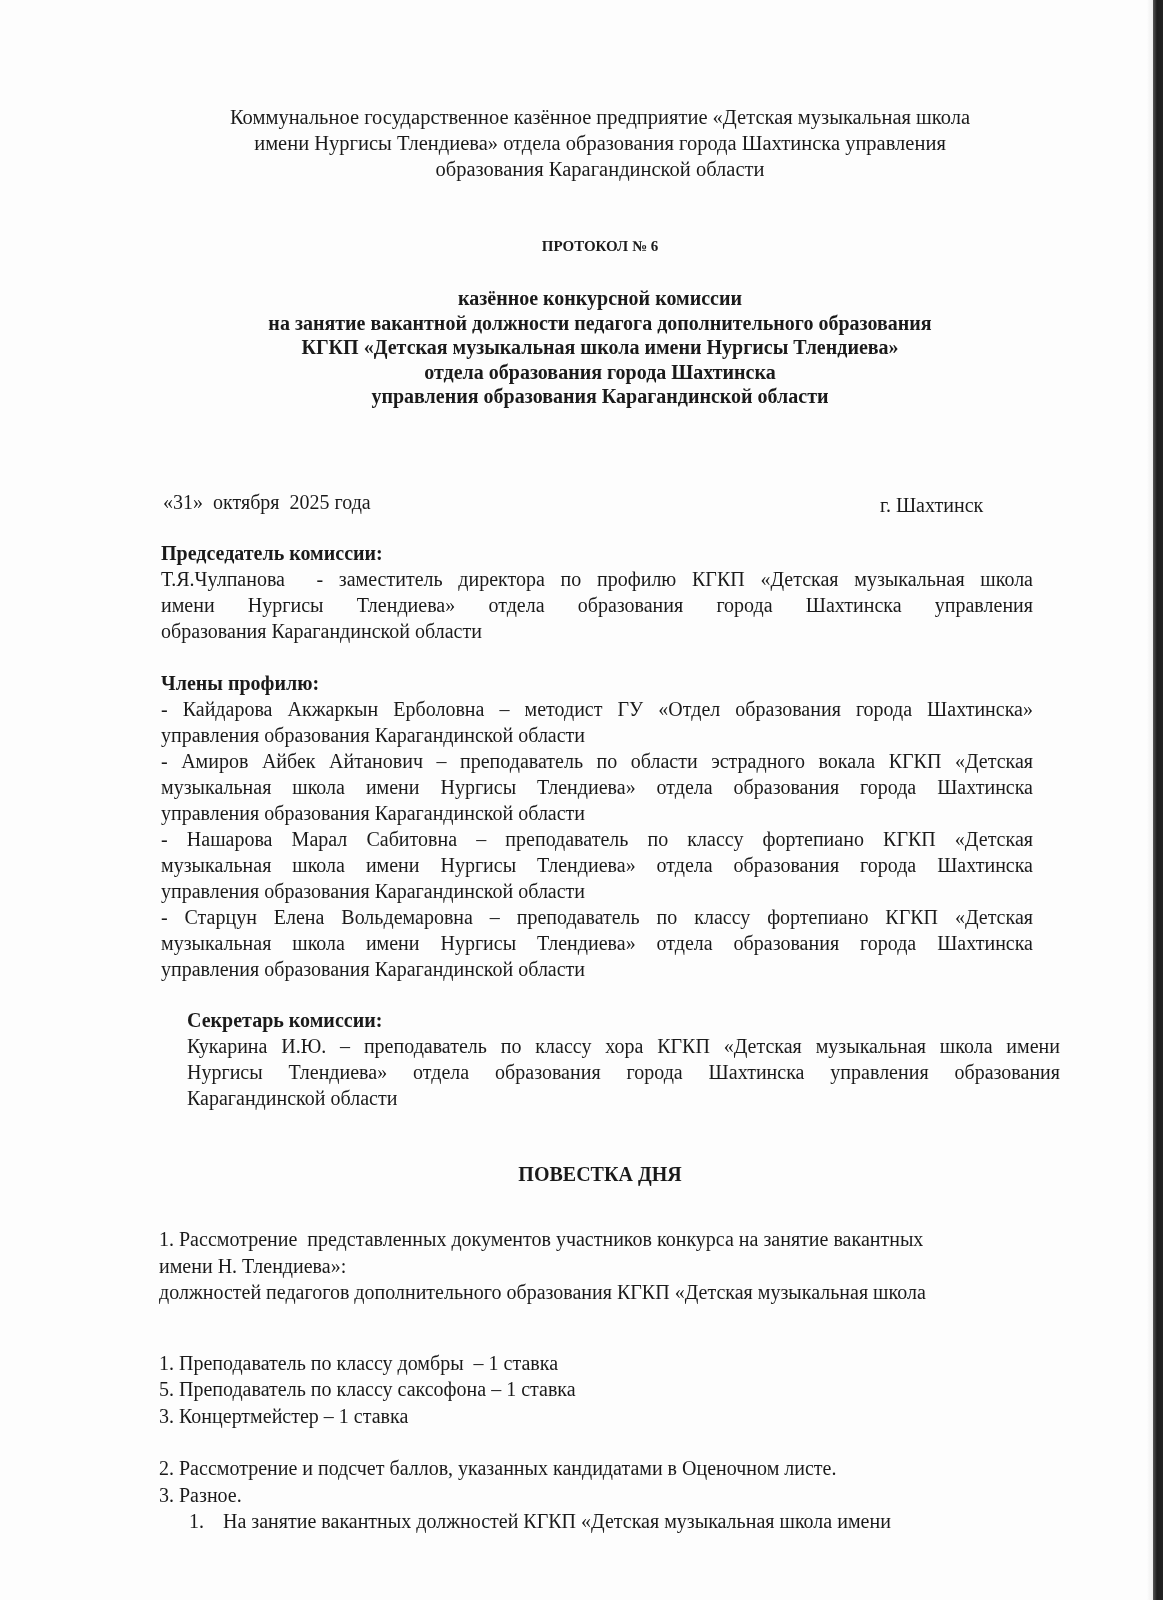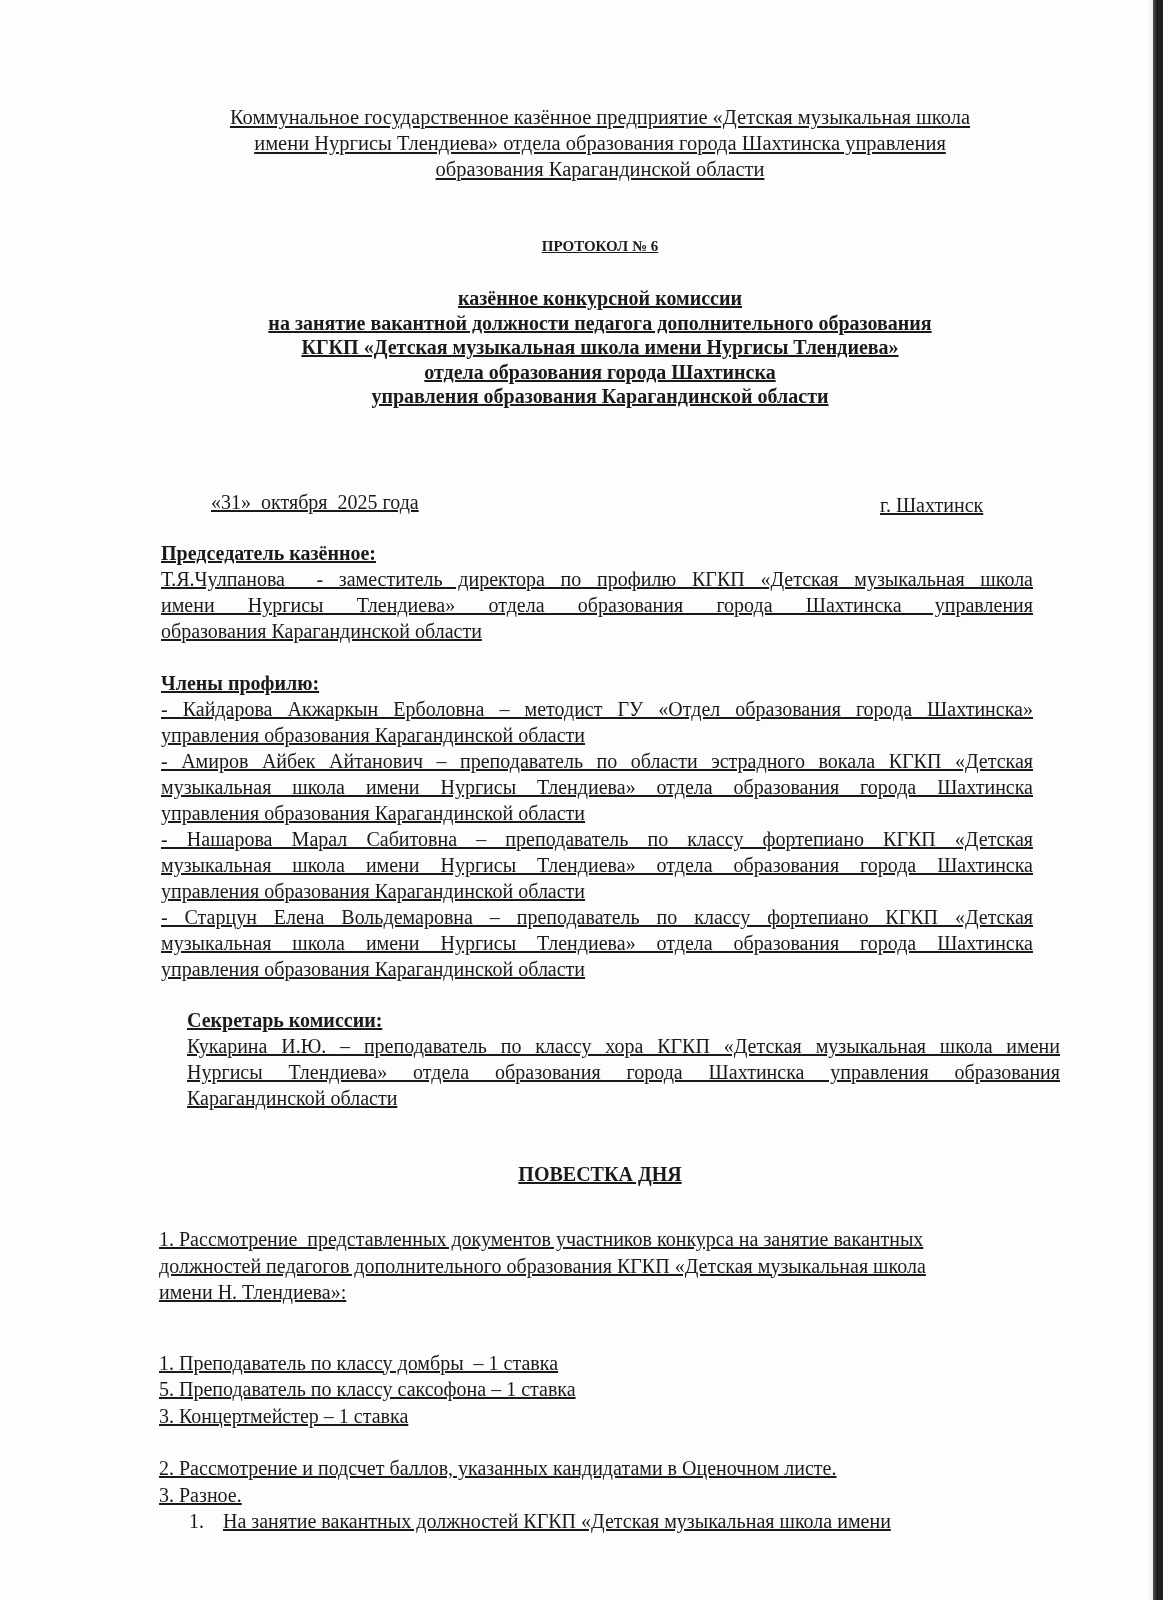--- a/index.html
+++ b/index.html
@@ -10,21 +10,21 @@
     color: #1a1a1a;
   }
   .scan-edge {
     position: absolute; top: 0; right: 0; width: 10px; height: 1600px;
     background: linear-gradient(to right, #555 0%, #1b1b1b 40%, #222 100%);
   }
   .scan-edge-light {
     position: absolute; top: 0; right: 10px; width: 6px; height: 1600px;
     background: linear-gradient(to right, #fdfdfd, #ececec);
   }
-  .blk { position: absolute; font-size: 20px; line-height: 26px; text-decoration: underline; }
+  .blk { position: absolute; font-size: 20px; line-height: 26px; }
   .center { text-align: center; }
   .bold { font-weight: bold; }
   .line { display: block; white-space: nowrap; }
   .jline { display: block; text-align: justify; text-align-last: justify; }
   .lastline { display: block; text-align: left; }
 </style>
 </head>
 <body>
 
 <div class="scan-edge-light"></div>
@@ -41,25 +41,25 @@
 </div>
 
 <div class="blk center bold" style="left:150px; top:286px; width:900px; font-size:20px; line-height:24.5px;">
   <span class="line">казённое конкурсной комиссии</span>
   <span class="line">на занятие вакантной должности педагога дополнительного образования</span>
   <span class="line">КГКП «Детская музыкальная школа имени Нургисы Тлендиева»</span>
   <span class="line">отдела образования города Шахтинска</span>
   <span class="line">управления образования Карагандинской области</span>
 </div>
 
-<div class="blk" style="left:163px; top:489px; white-space:pre;margin-left:48px;">«31»  октября  2025 года</div>
+<div class="blk" style="left:163px; top:489px; white-space:pre;">«31»  октября  2025 года</div>
 <div class="blk" style="left:880px; top:492px;">г. Шахтинск</div>
 
 <div class="blk" style="left:161px; top:540px; width:872px;">
-  <span class="line bold">Председатель казённое:</span>
+  <span class="line bold">Председатель комиссии:</span>
   <span class="jline" style="white-space:pre;">Т.Я.Чулпанова  - заместитель директора по профилю КГКП «Детская музыкальная школа</span>
   <span class="jline">имени Нургисы Тлендиева» отдела образования города Шахтинска управления</span>
   <span class="lastline">образования Карагандинской области</span>
 </div>
 
 <div class="blk" style="left:161px; top:670px; width:872px;">
   <span class="line bold">Члены профилю:</span>
 
   <div>
     <span class="jline">- Кайдарова Акжаркын Ерболовна – методист ГУ «Отдел образования города Шахтинска»</span>
@@ -86,22 +86,22 @@
   <span class="line bold">Секретарь комиссии:</span>
   <span class="jline">Кукарина И.Ю. – преподаватель по классу хора КГКП «Детская музыкальная школа имени</span>
   <span class="jline">Нургисы Тлендиева» отдела образования города Шахтинска управления образования</span>
   <span class="lastline">Карагандинской области</span>
 </div>
 
 <div class="blk center bold" style="left:150px; top:1161px; width:900px;">ПОВЕСТКА ДНЯ</div>
 
 <div class="blk" style="left:159px; top:1188px; width:880px; line-height:26.5px;">
   <span class="line" style="white-space:pre;margin-top:38px;">1. Рассмотрение  представленных документов участников конкурса на занятие вакантных</span>
+  <span class="line">имени Н. Тлендиева»:</span>
   <span class="line">должностей педагогов дополнительного образования КГКП «Детская музыкальная школа</span>
-  <span class="line">имени Н. Тлендиева»:</span>
   <span class="line" style="white-space:pre;margin-top:44px;">1. Преподаватель по классу домбры  – 1 ставка</span>
   <span class="line">5. Преподаватель по классу саксофона – 1 ставка</span>
   <span class="line">3. Концертмейстер – 1 ставка</span>
   <span class="line" style="height:26px;"></span>
   <span class="line">2. Рассмотрение и подсчет баллов, указанных кандидатами в Оценочном листе.</span>
   <span class="line">3. Разное.</span>
   <span class="line" style="padding-left:30px;">
     <span style="display:inline-block; width:34px;">1.</span><span>На занятие вакантных должностей КГКП «Детская музыкальная школа имени</span>
   </span>
 </div>

